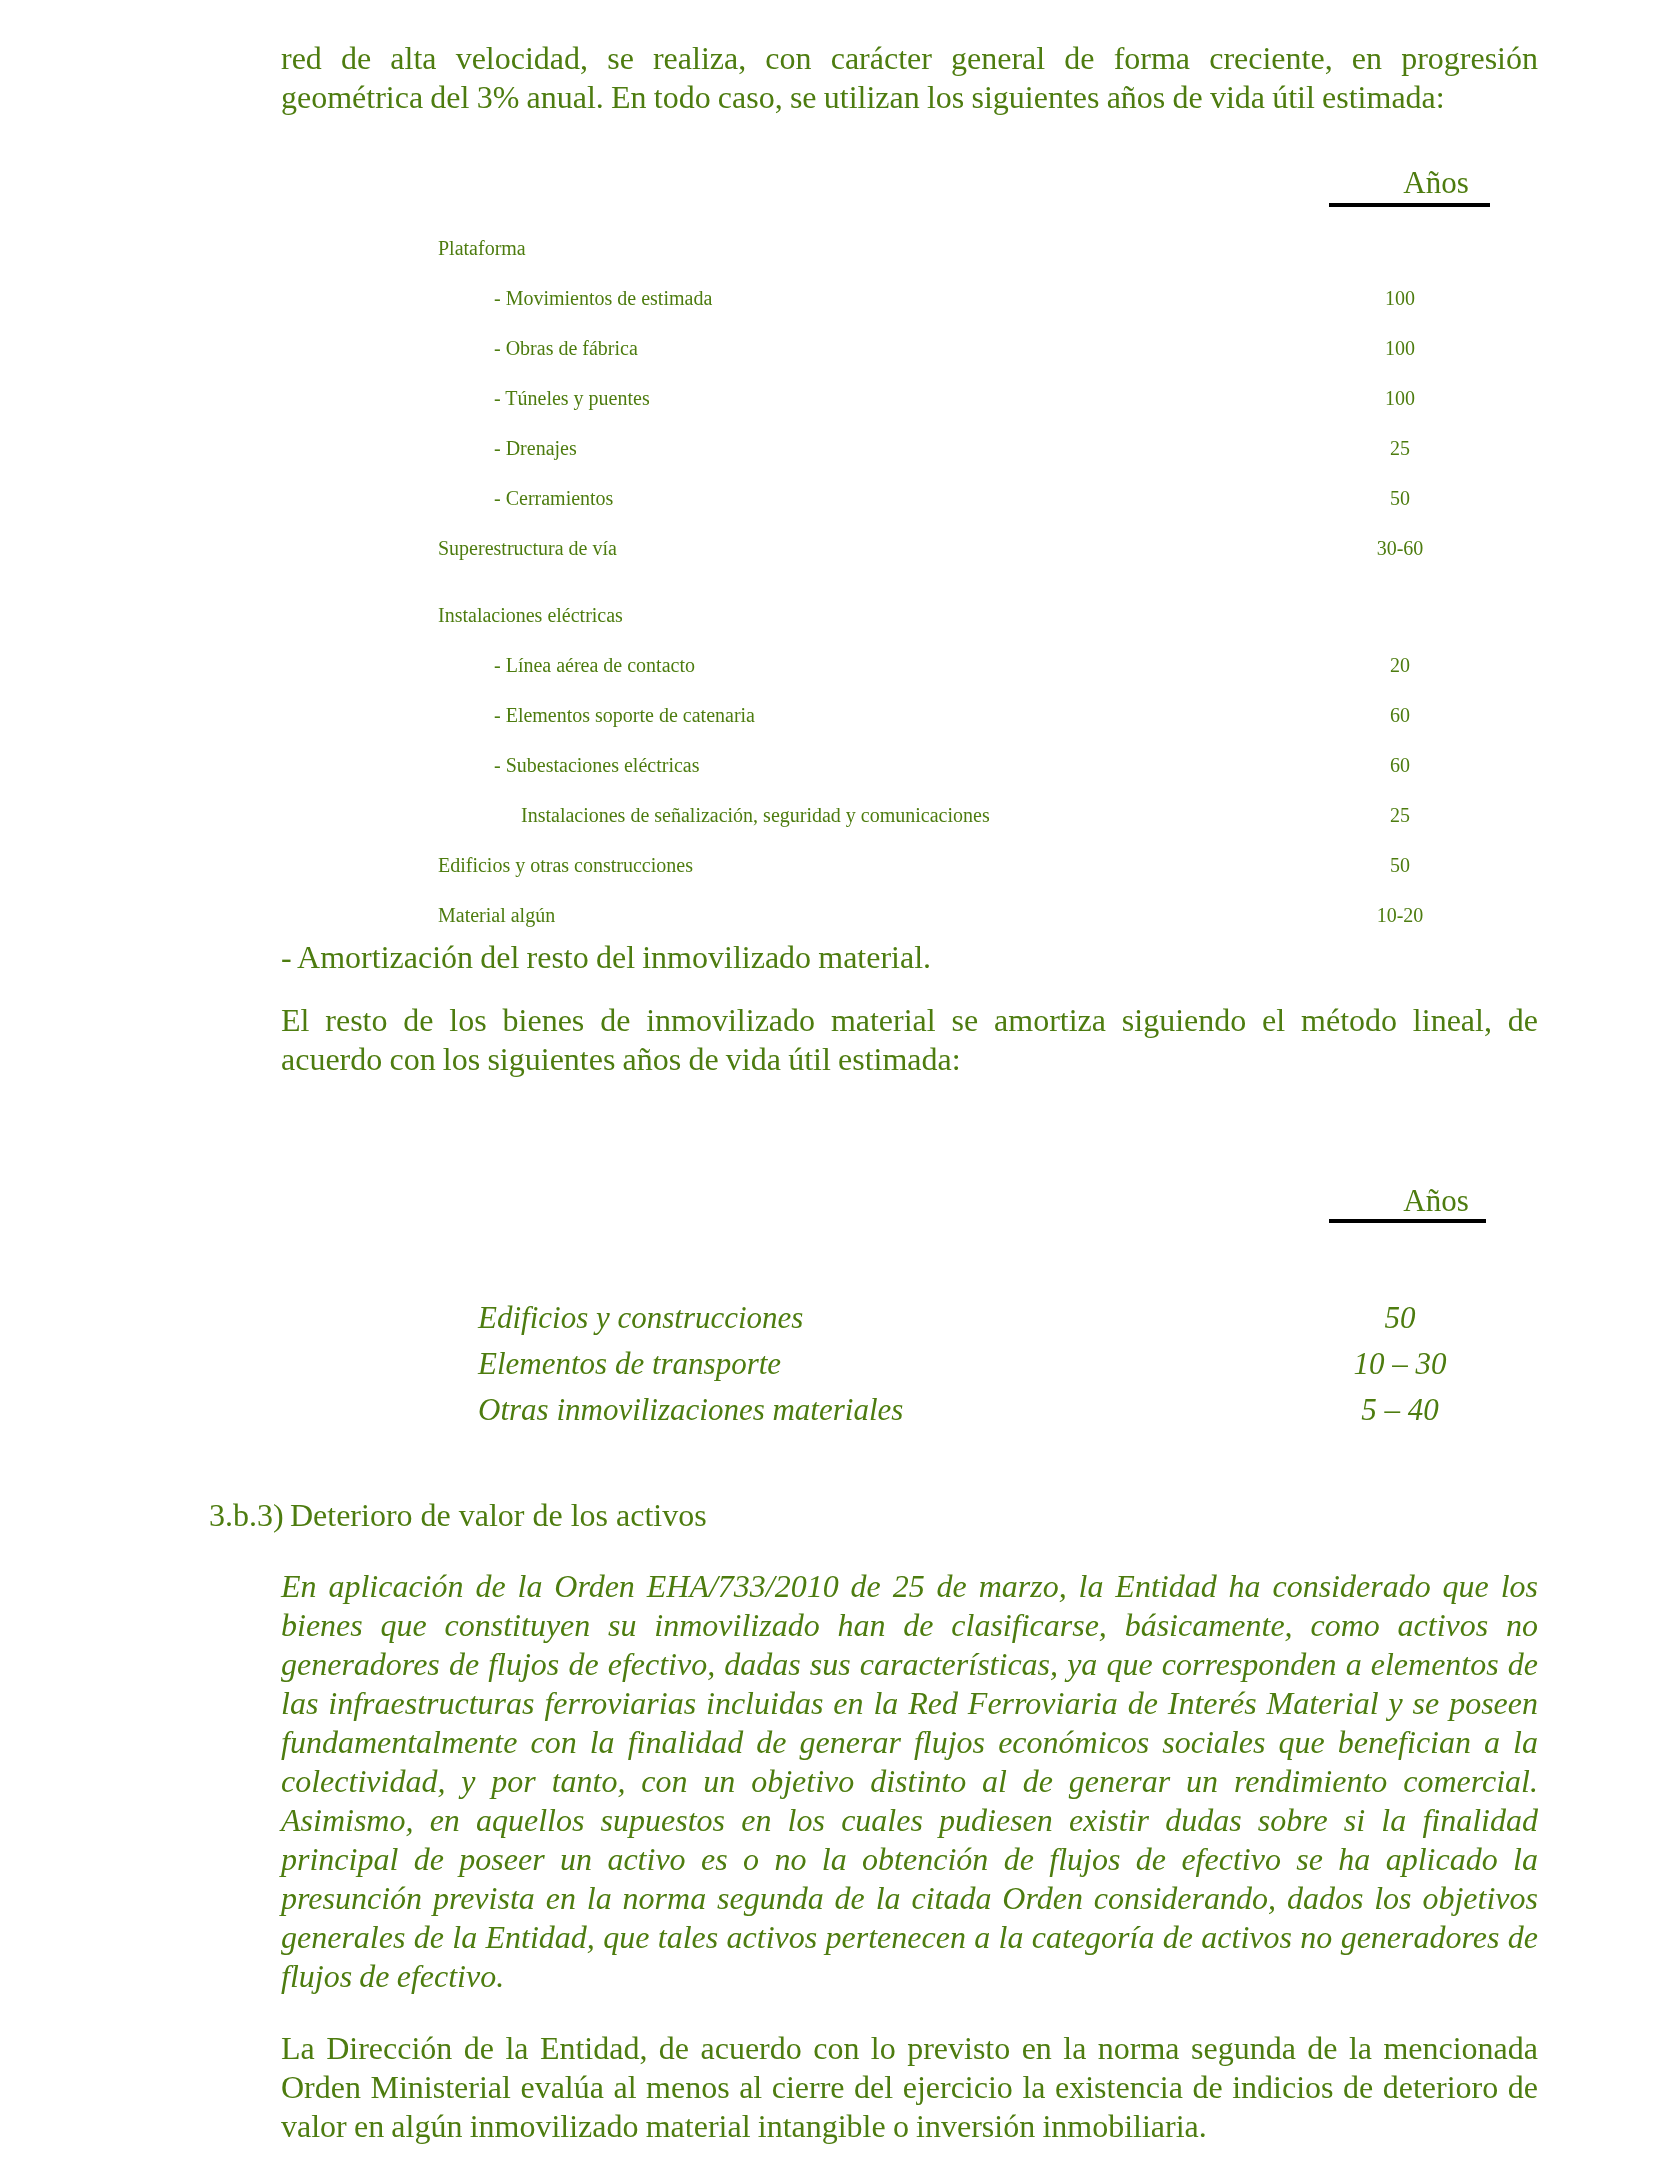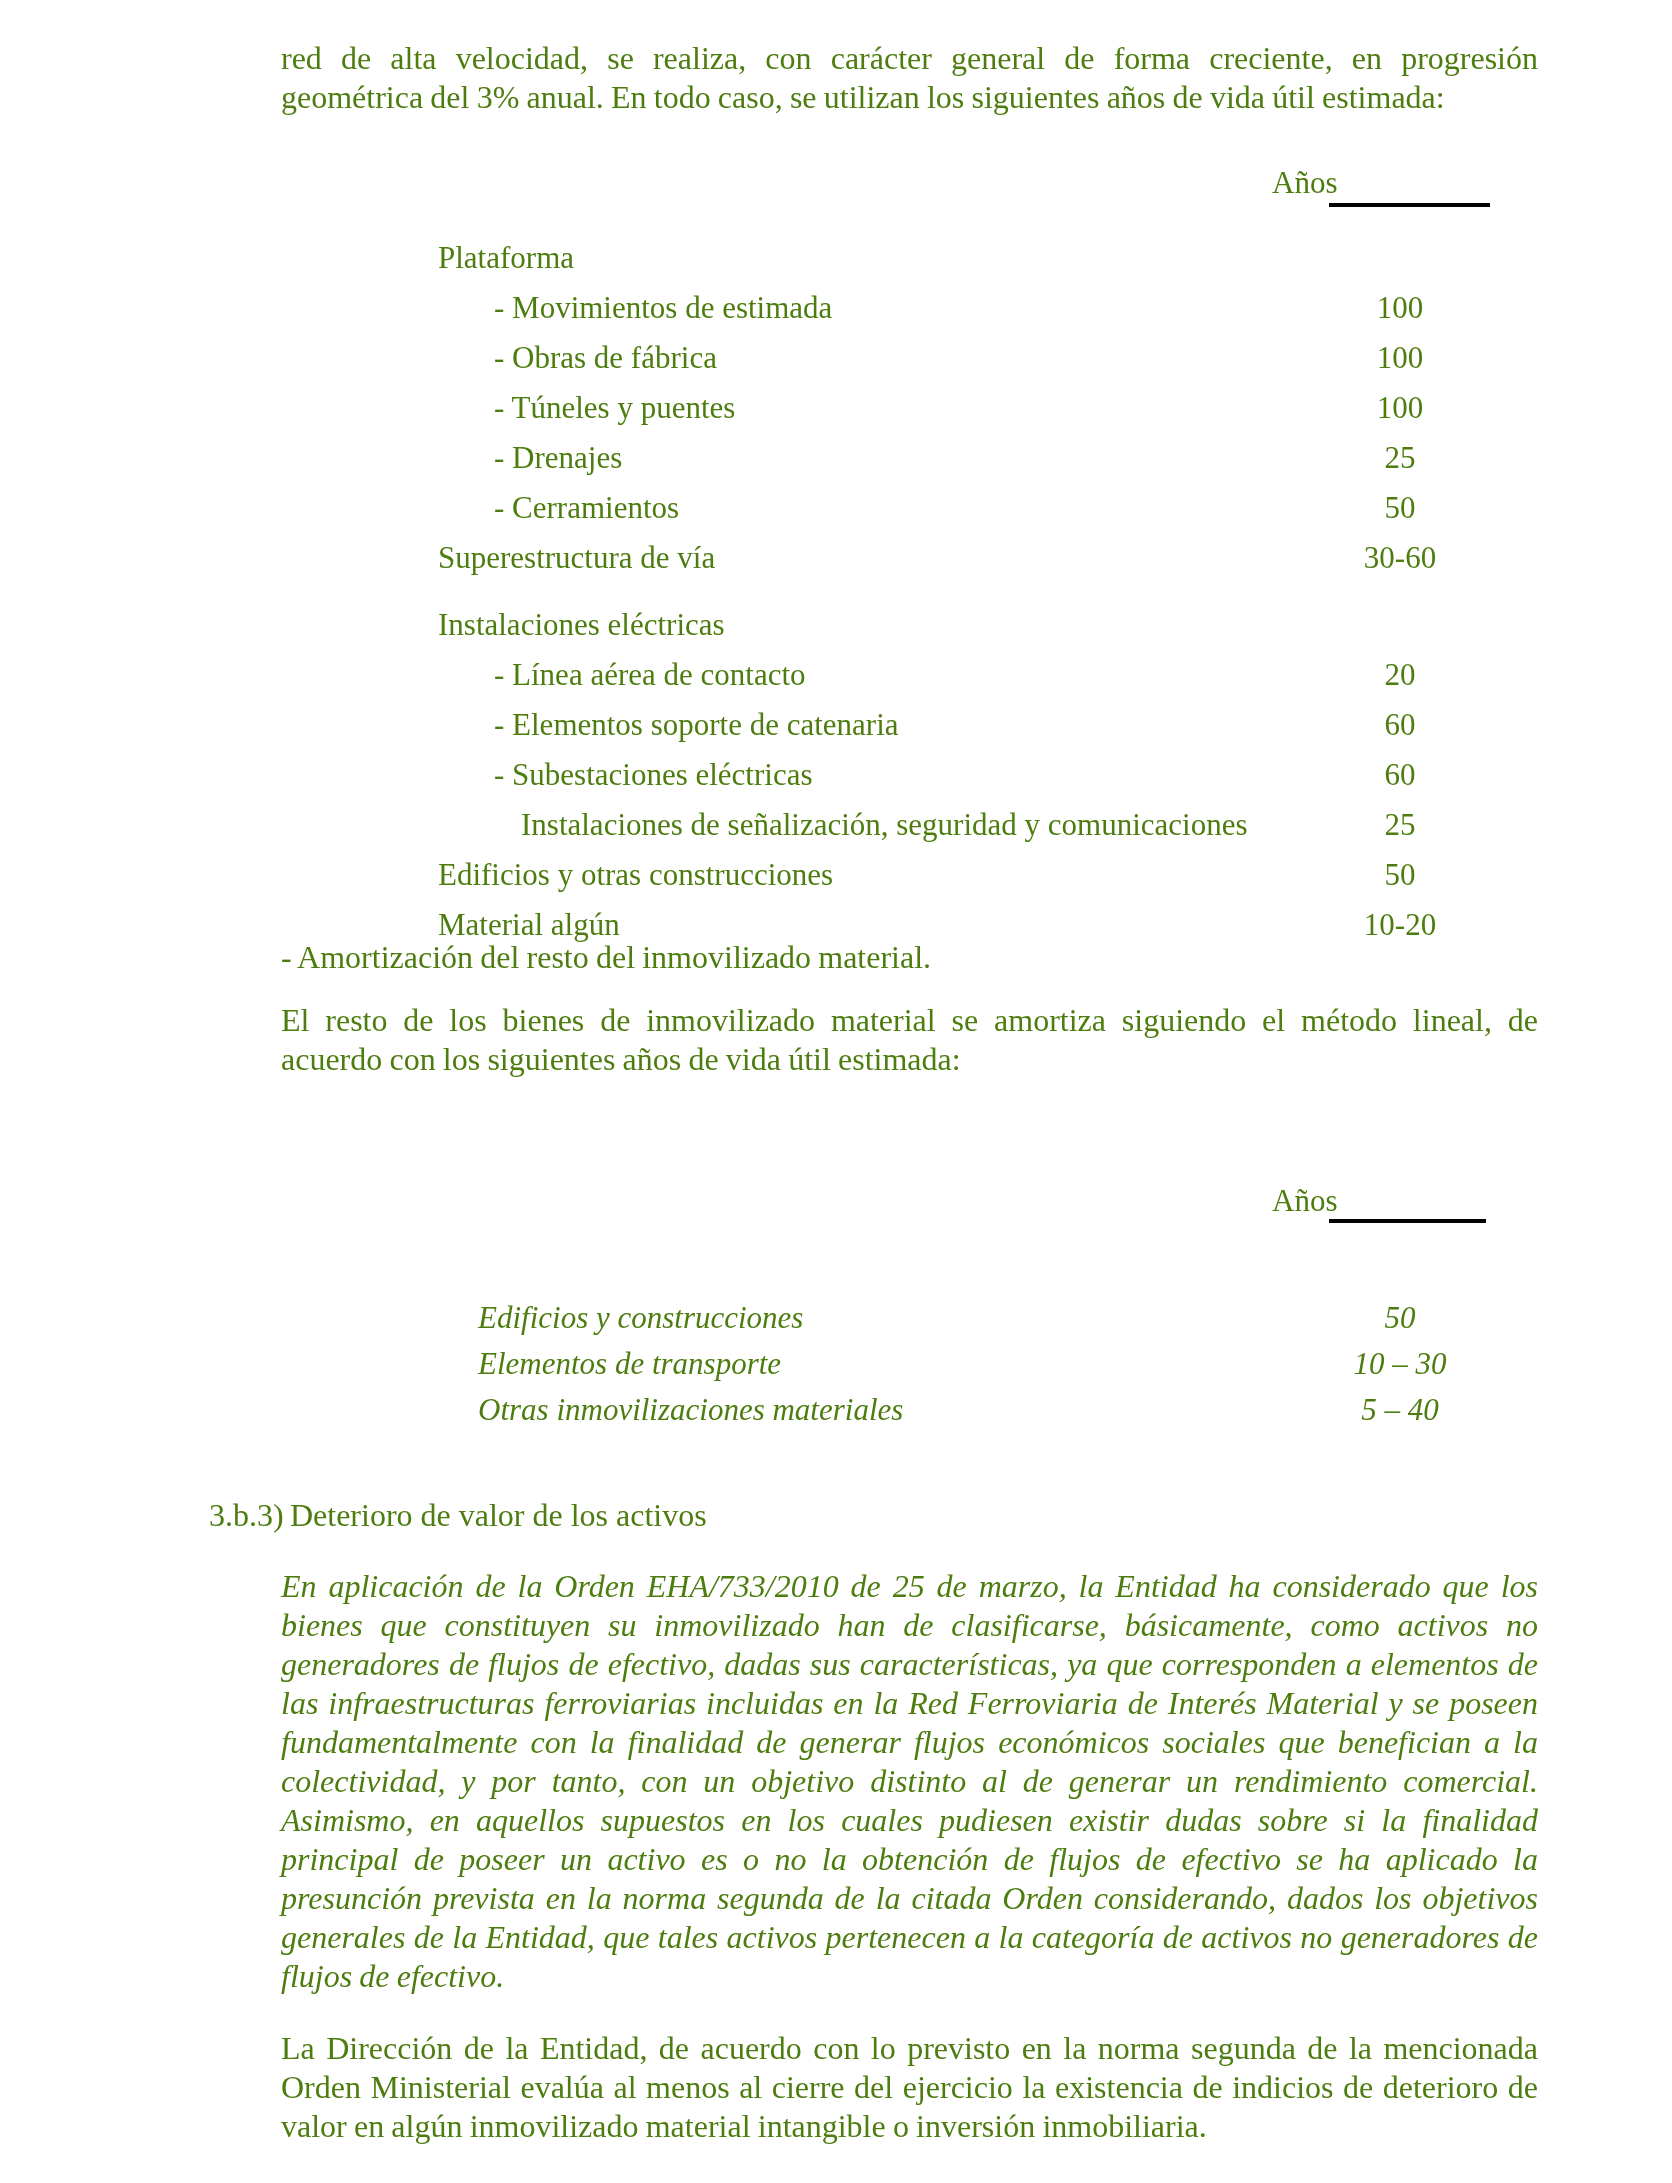--- a/index.html
+++ b/index.html
@@ -42,43 +42,43 @@
     top: 1488px;
     font-size: 32px;
     line-height: 39px;
     white-space: nowrap;
   }
   .heading .hnum { margin-right: 6.3px; }
 
   
   .anos {
     position: absolute;
-    left: 1272px;
+    left: 1326px;
     width: 220px;
-    text-align: left;
+    text-align: center;
     font-size: 31px;
     line-height: 36px;
   }
   .anos1 { top: 157px; }
   .anos2 { top: 1175px; }
   .rule {
     position: absolute;
     height: 3.9px;
     background: #000000;
   }
   .rule1 { left: 1329px; top: 195px; width: 161px; }
   .rule2 { left: 1329px; top: 1211px; width: 157px; }
 
   
   .dtable {
     position: absolute;
     left: 0;
     width: 1672px;
   }
-  .t1 { top: 232px; font-size: 31px; }
+  .t1 { top: 222px; font-size: 20px; }
   .t2 { top: 1292px; font-size: 31px; font-style: italic; }
   .trow { position: relative; height: 50px; line-height: 36px; }
   .t2 .trow { height: 46px; }
   
   .t1 .trow:nth-child(8) { margin-top: 16.5px; }
   .tlabel { position: absolute; left: 438px; white-space: nowrap; }
   .t1 .tlabel.indent-1 { left: 494px; }
   .t1 .tlabel.indent-2 { left: 521px; }
   .t2 .tlabel { left: 478px; }
   .tvalue {

